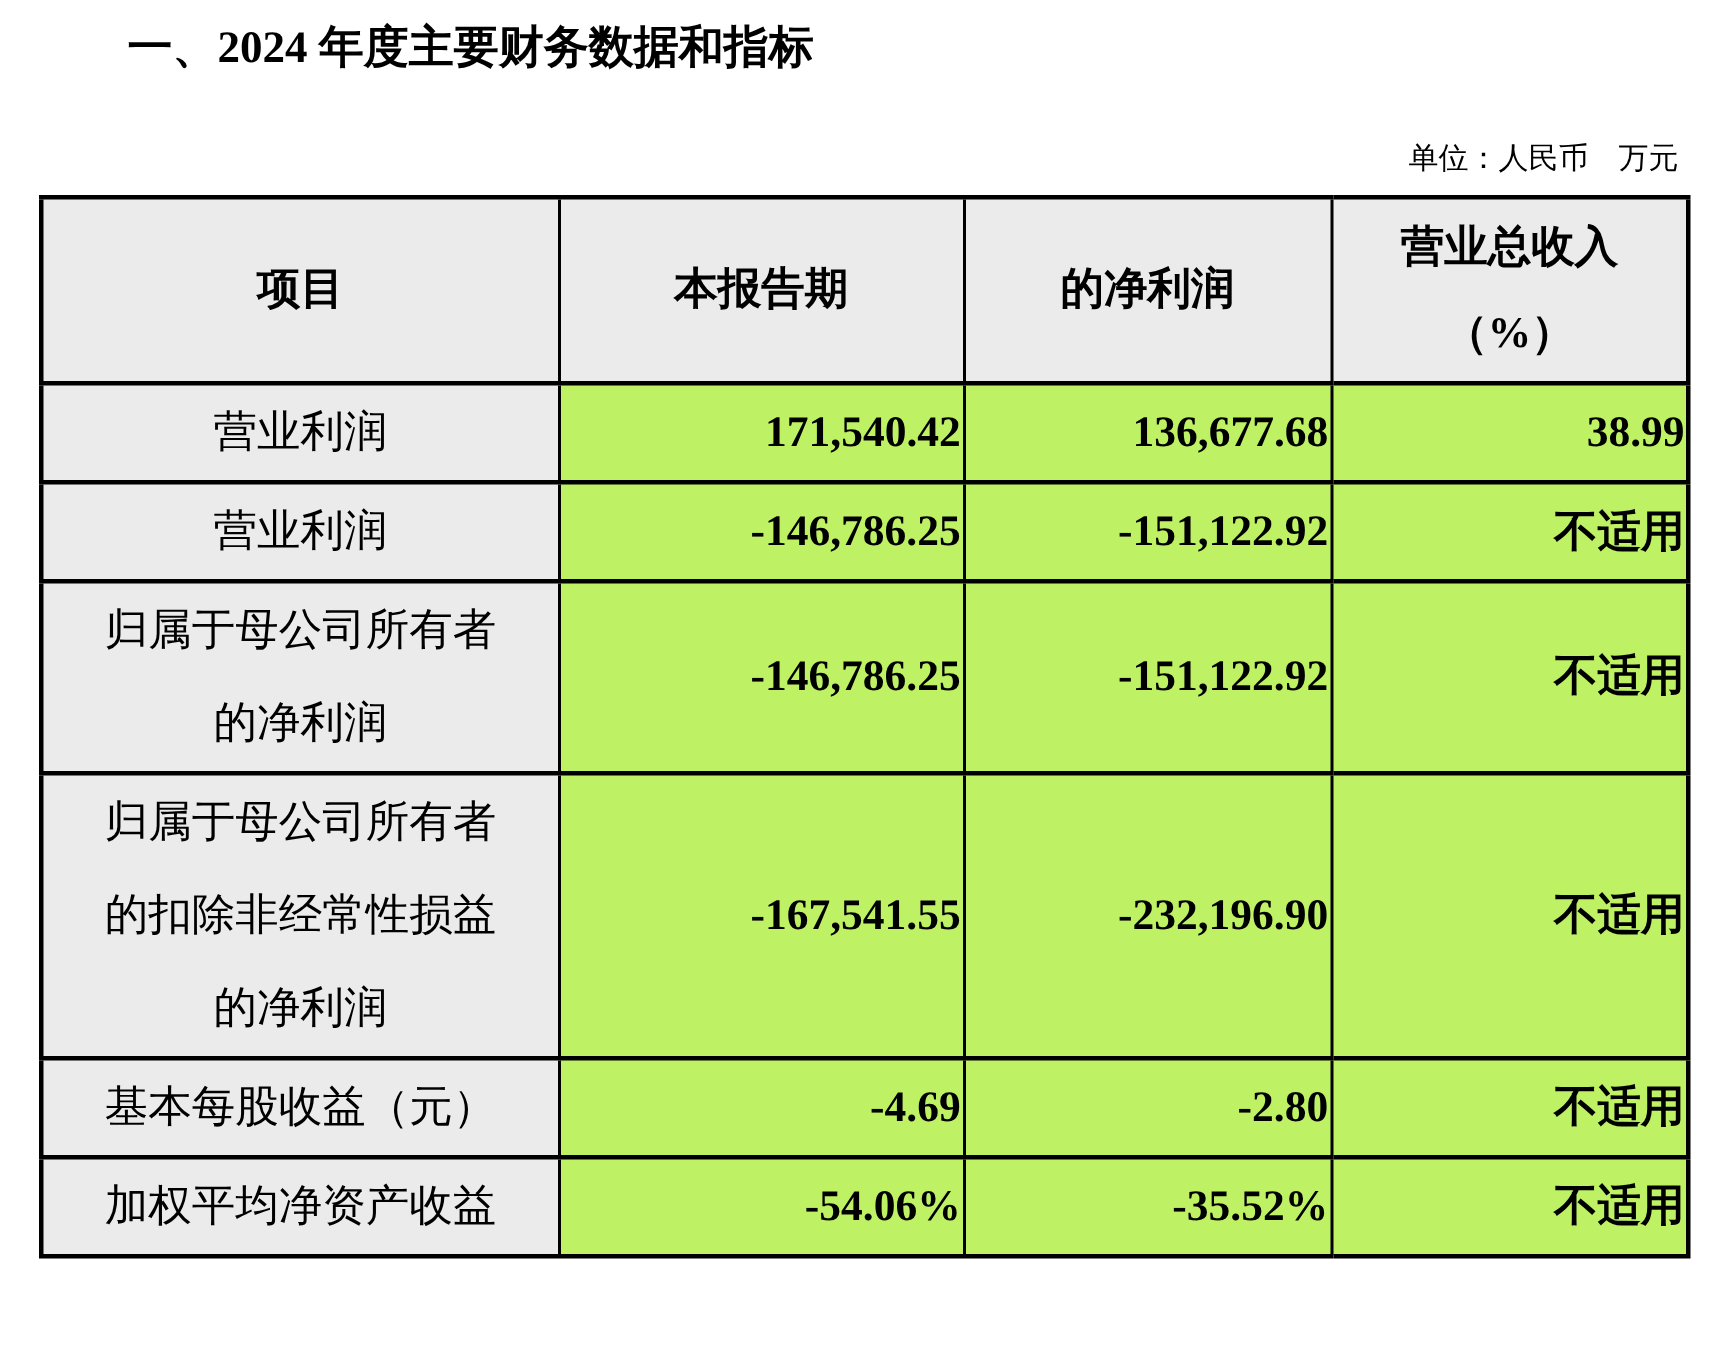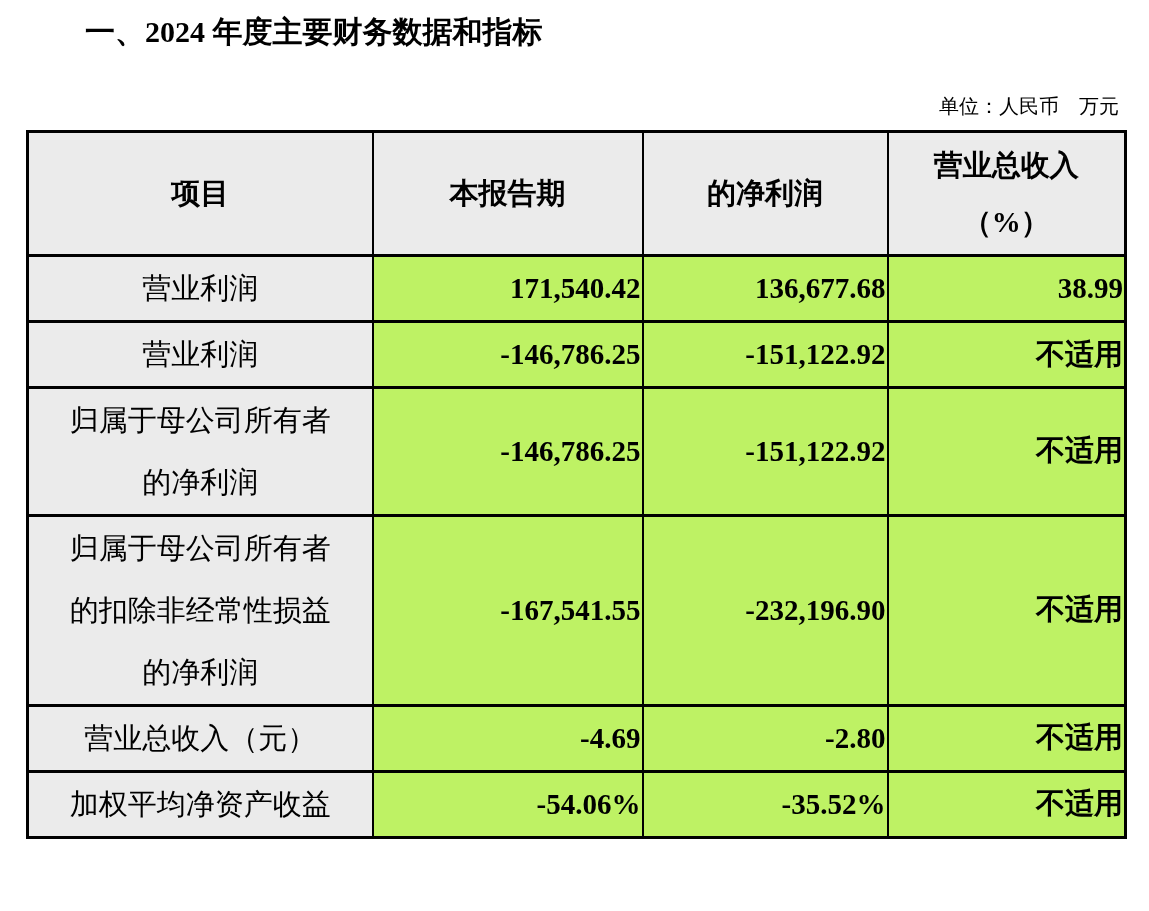--- a/index.html
+++ b/index.html
@@ -120,21 +120,21 @@
       </tr>
       <tr>
         <td class="label-cell">归属于母公司所有者
 的扣除非经常性损益
 的净利润</td>
         <td class="num-cell">-167,541.55</td>
         <td class="num-cell">-232,196.90</td>
         <td class="num-cell">不适用</td>
       </tr>
       <tr>
-        <td class="label-cell">营业总收入（元）</td>
+        <td class="label-cell">基本每股收益（元）</td>
         <td class="num-cell">-4.69</td>
         <td class="num-cell">-2.80</td>
         <td class="num-cell">不适用</td>
       </tr>
       <tr>
         <td class="label-cell">加权平均净资产收益</td>
         <td class="num-cell">-54.06%</td>
         <td class="num-cell">-35.52%</td>
         <td class="num-cell">不适用</td>
       </tr>

